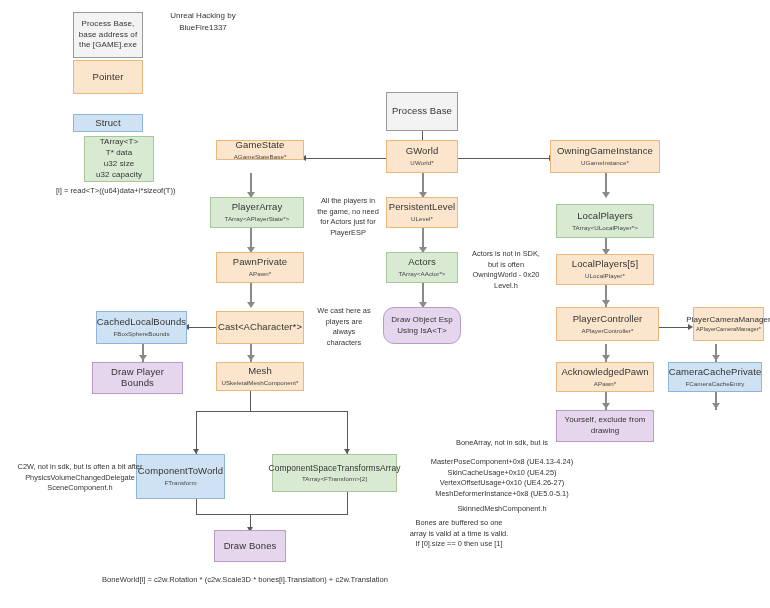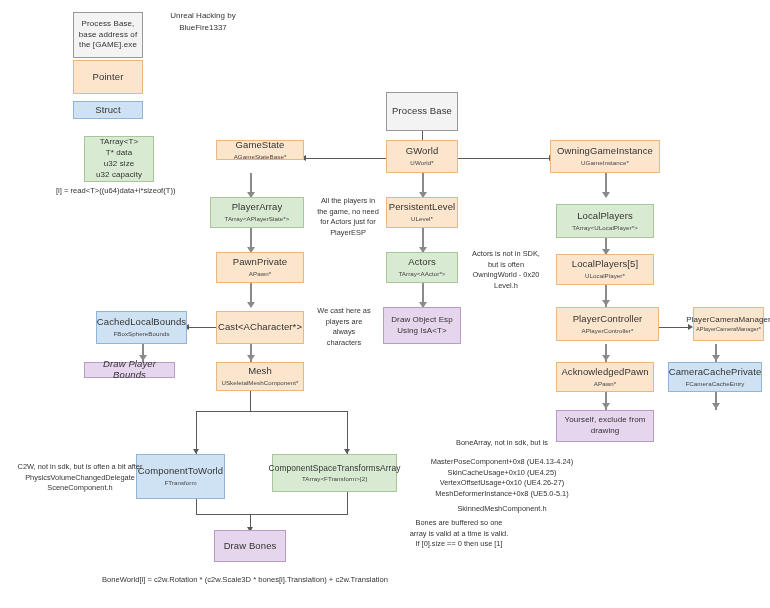--- a/index.html
+++ b/index.html
@@ -119,21 +119,21 @@
   </div>
 
   <div class="node c-gray multiline" style="left:73px; top:12px; width:70px; height:46px;">
     <div class="title ml">Process Base,<br>base address of<br>the [GAME].exe</div>
   </div>
 
   <div class="node c-orange" style="left:73px; top:60px; width:70px; height:34px;">
     <div class="title">Pointer</div>
   </div>
 
-  <div class="node c-blue" style="left:73px; top:101px; width:70px; height:18px;">
+  <div class="node c-blue" style="left:73px; top:114px; width:70px; height:18px;">
     <div class="title">Struct</div>
   </div>
 
   <div class="node c-green multiline" style="left:84px; top:136px; width:70px; height:46px;">
     <div class="title ml">TArray&lt;T&gt;<br>T* data<br>u32 size<br>u32 capacity</div>
   </div>
 
   <div class="formula" style="left:56px; top:186px;">[i] = read&lt;T&gt;((u64)data+i*sizeof(T))</div>
 
   <div class="edge v" style="left:422px; top:131px; height:16px;"></div>
@@ -260,35 +260,35 @@
 
   <div class="node c-blue" style="left:96px; top:311px; width:91px; height:33px;">
     <div class="title">CachedLocalBounds</div>
     <div class="sub">FBoxSphereBounds</div>
   </div>
 
   <div class="node c-orange" style="left:216px; top:311px; width:88px; height:33px;">
     <div class="title">Cast&lt;ACharacter*&gt;</div>
   </div>
 
-  <div class="node c-purple multiline" style="left:383px; top:307px; width:78px; height:37px;">
+  <div class="node c-purple multiline" style="left:383px; top:307px; width:78px; height:37px;border-radius:11px;">
     <div class="title ml">Draw Object Esp<br>Using IsA&lt;T&gt;</div>
   </div>
 
   <div class="node c-orange" style="left:556px; top:307px; width:103px; height:34px;">
     <div class="title">PlayerController</div>
     <div class="sub">APlayerController*</div>
   </div>
 
   <div class="node c-orange" style="left:693px; top:307px; width:71px; height:34px;">
     <div class="title" style="font-size:8px;">PlayerCameraManager</div>
     <div class="sub" style="font-size:5.6px;">APlayerCameraManager*</div>
   </div>
 
-  <div class="node c-purple" style="left:84px; top:362px; width:91px; height:16px;font-style:italic;">
+  <div class="node c-purple" style="left:92px; top:362px; width:91px; height:32px;">
     <div class="title">Draw Player Bounds</div>
   </div>
 
   <div class="node c-orange" style="left:216px; top:362px; width:88px; height:29px;">
     <div class="title">Mesh</div>
     <div class="sub">USkeletalMeshComponent*</div>
   </div>
 
   <div class="node c-orange" style="left:556px; top:362px; width:98px; height:30px;">
     <div class="title">AcknowledgedPawn</div>

